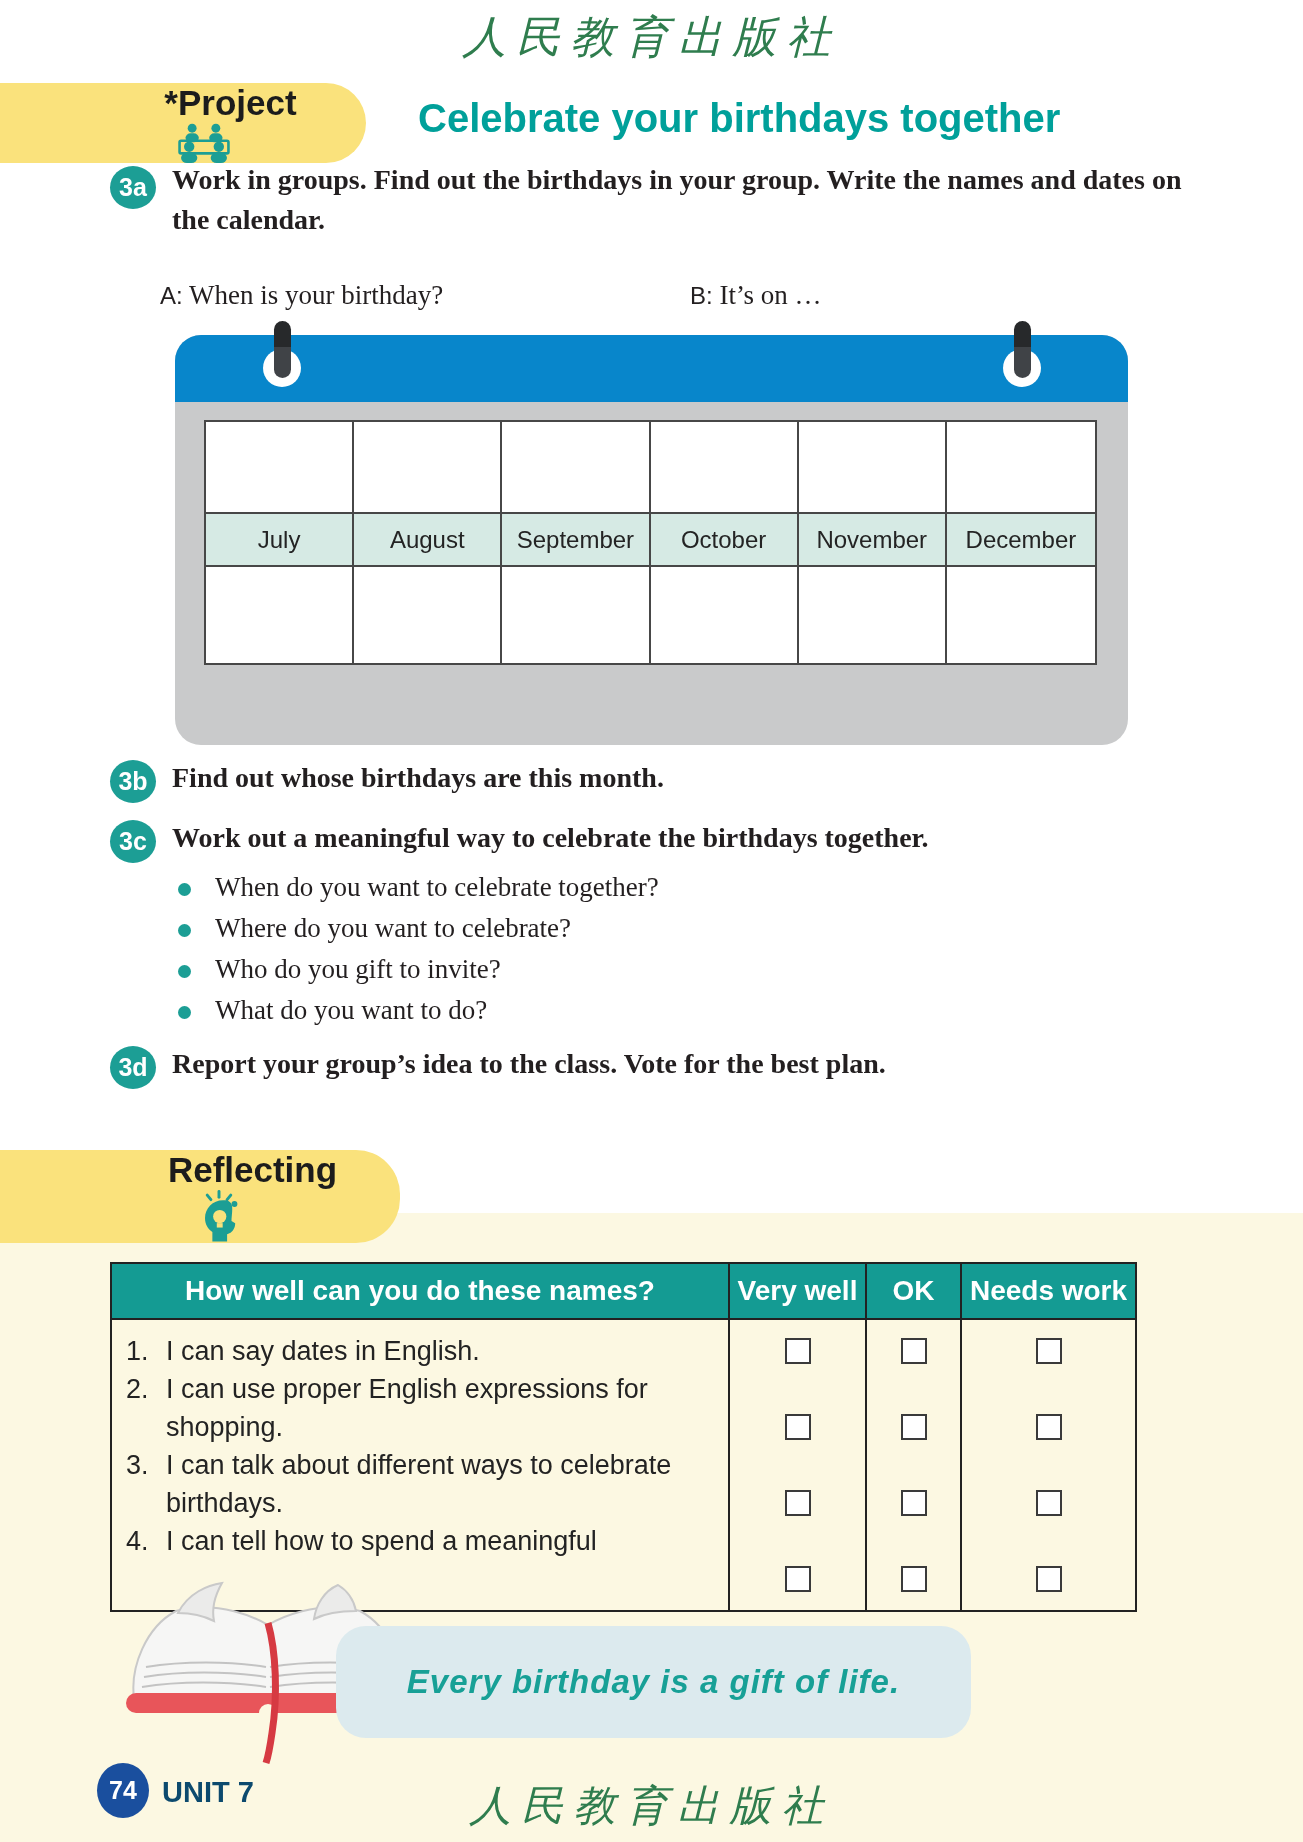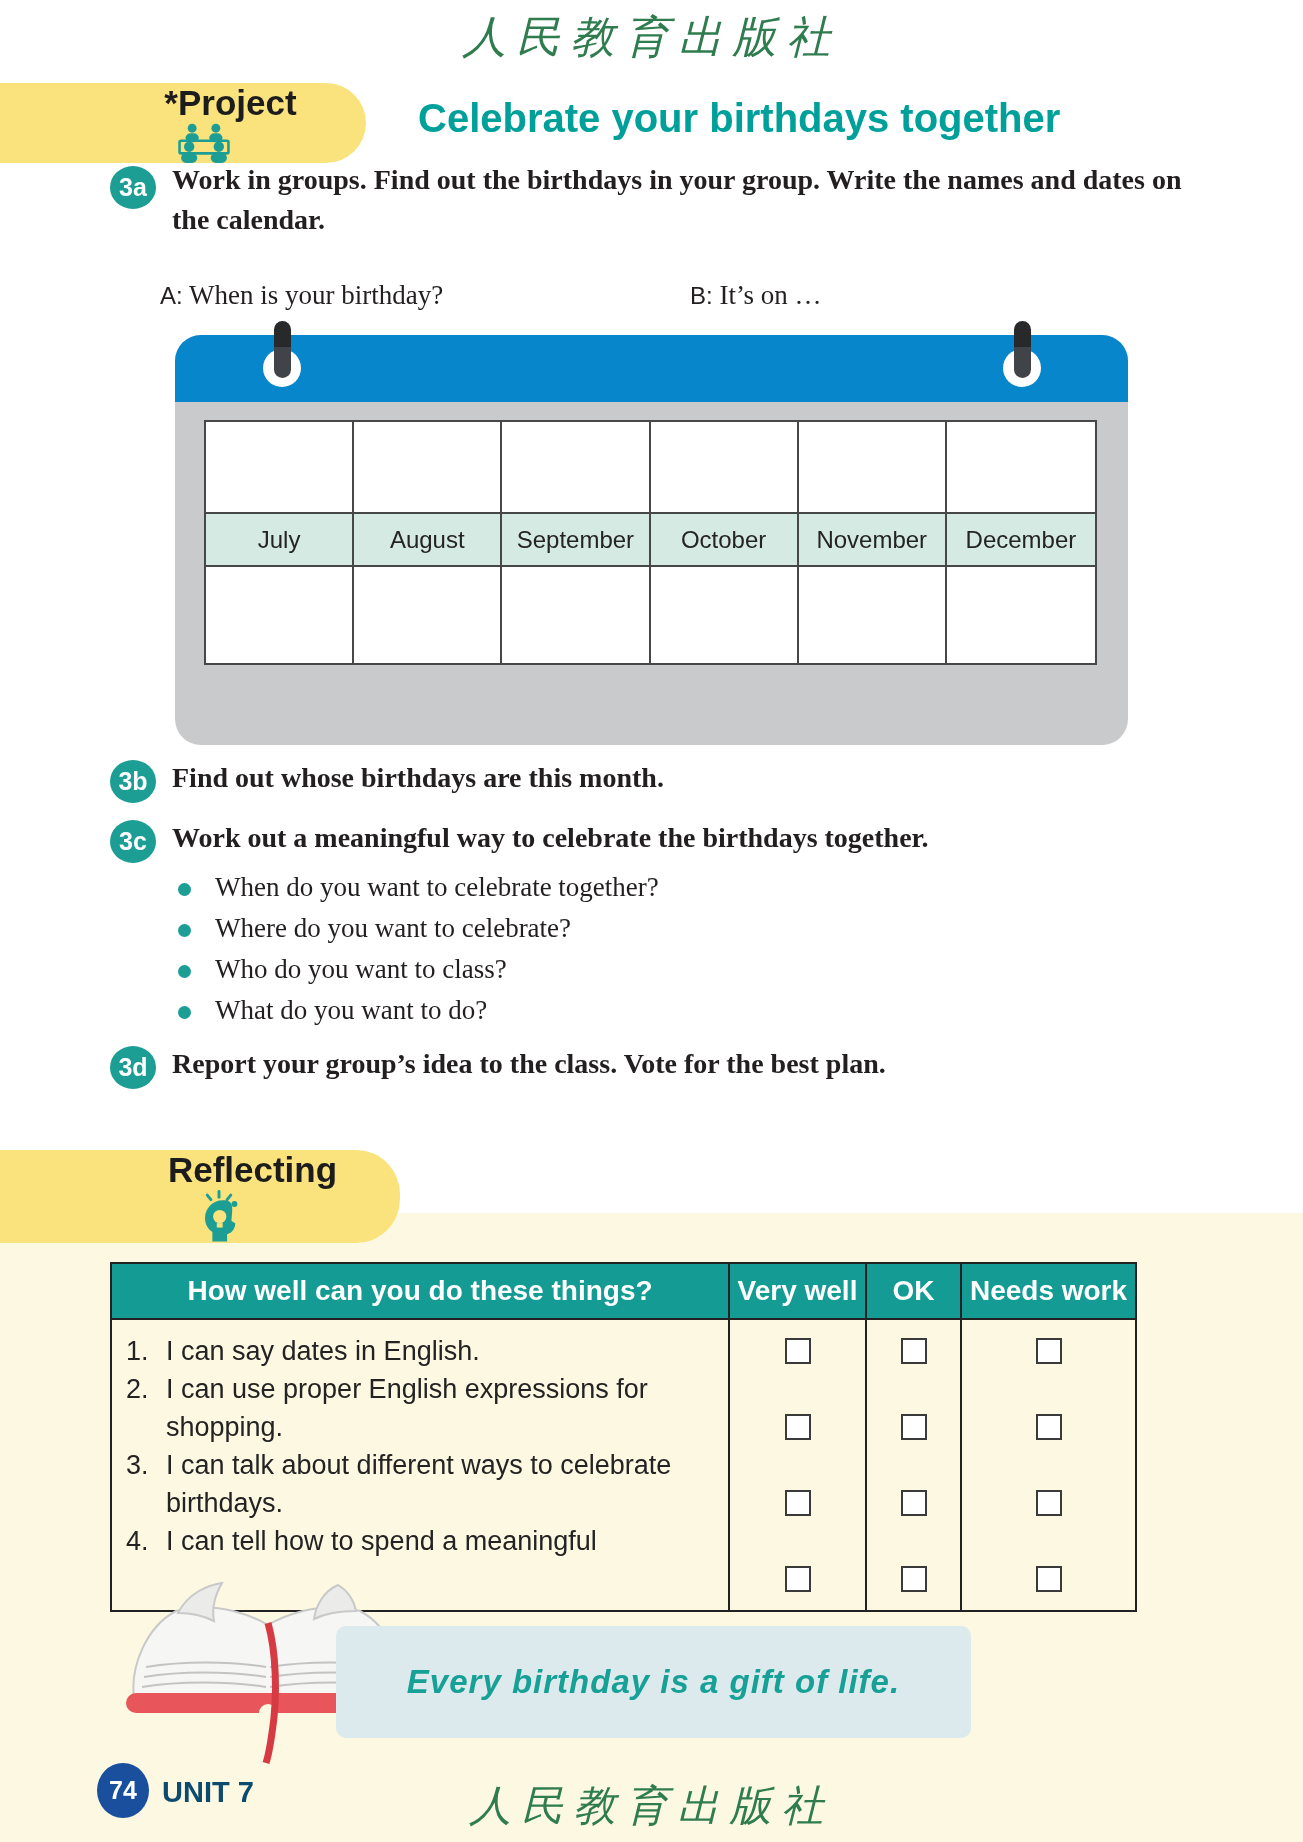--- a/index.html
+++ b/index.html
@@ -64,21 +64,21 @@
   .rbody{display:grid;grid-template-columns:618px 137px 95px 173px;height:290px;}
   .q-cell{box-sizing:border-box;border-right:2px solid #222;padding:12px 0 0 14px;}
   .rate-cell{box-sizing:border-box;position:relative;border-right:2px solid #222;}
   .rbody .rate-cell:last-child{border-right:none;}
   .r-line{display:flex;height:38px;align-items:center;}
   .r-num{width:40px;font-size:27px;color:#232323;}
   .r-text{font-size:27px;color:#232323;white-space:nowrap;}
   .cbox{position:absolute;left:50%;margin-left:-13px;width:26px;height:26px;background:#fff;
         border:2px solid #3a3a3a;box-sizing:border-box;}
   
-  .quote-box{position:absolute;left:336px;top:1626px;width:635px;height:112px;border-radius:10px;
+  .quote-box{position:absolute;left:336px;top:1626px;width:635px;height:112px;border-radius:30px;
              background:#dceaee;display:flex;align-items:center;justify-content:center;}
   .quote-text{color:#17a096;font-size:33px;font-weight:bold;font-style:italic;
               font-family:"Liberation Sans",sans-serif;letter-spacing:1px;}
   .book{position:absolute;left:118px;top:1575px;}
   
   .page-num{position:absolute;left:97px;top:1763px;width:52px;height:55px;border-radius:50%;
             background:#1a4f9e;color:#fff;font-size:25px;font-weight:bold;
             display:flex;align-items:center;justify-content:center;}
   .unit-label{position:absolute;left:162px;top:1776px;color:#0c4a6e;font-size:29px;font-weight:bold;}
 </style>
@@ -164,21 +164,21 @@
       <div class="bullet-row">
         <span class="dot"></span>
         <span class="btext">When do you want to celebrate together?</span>
       </div>
       <div class="bullet-row">
         <span class="dot"></span>
         <span class="btext">Where do you want to celebrate?</span>
       </div>
       <div class="bullet-row">
         <span class="dot"></span>
-        <span class="btext">Who do you want to class?</span>
+        <span class="btext">Who do you gift to invite?</span>
       </div>
       <div class="bullet-row">
         <span class="dot"></span>
         <span class="btext">What do you want to do?</span>
       </div>
     </div>
 
   <div class="badge" style="left:110px;top:1046px;">3d</div>
   <div class="instr" style="left:172px;top:1044px;width:1010px;">Report your group’s idea to the class. Vote for the best plan.</div>
 
@@ -194,21 +194,21 @@
       <circle cx="52" cy="19" r="4" fill="#1c9e95"></circle>
       <path fill="#1c9e95" d="M40,14 C24,12 12,24 12,38 C12,47 16,53 22,57 L22,70 L42,70 L42,60
                C49,58 53,52 53,45 L48,42 C49,26 52,16 40,14 Z"></path>
       <circle cx="32" cy="36" r="9" fill="#fae27c"></circle>
       <rect x="28" y="45" width="8" height="6" fill="#fae27c"></rect>
     </svg>
   </div>
 
   <div class="rtable">
     <div class="rhead">
-      <div class="rh-cell">How well can you do these things?</div>
+      <div class="rh-cell">How well can you do these names?</div>
       <div class="rh-cell">Very well</div>
       <div class="rh-cell">OK</div>
       <div class="rh-cell">Needs work</div>
     </div>
     <div class="rbody">
       <div class="q-cell">
           <div class="r-line">
             <span class="r-num">1.</span>
             <span class="r-text">I can say dates in English.</span>
           </div>

